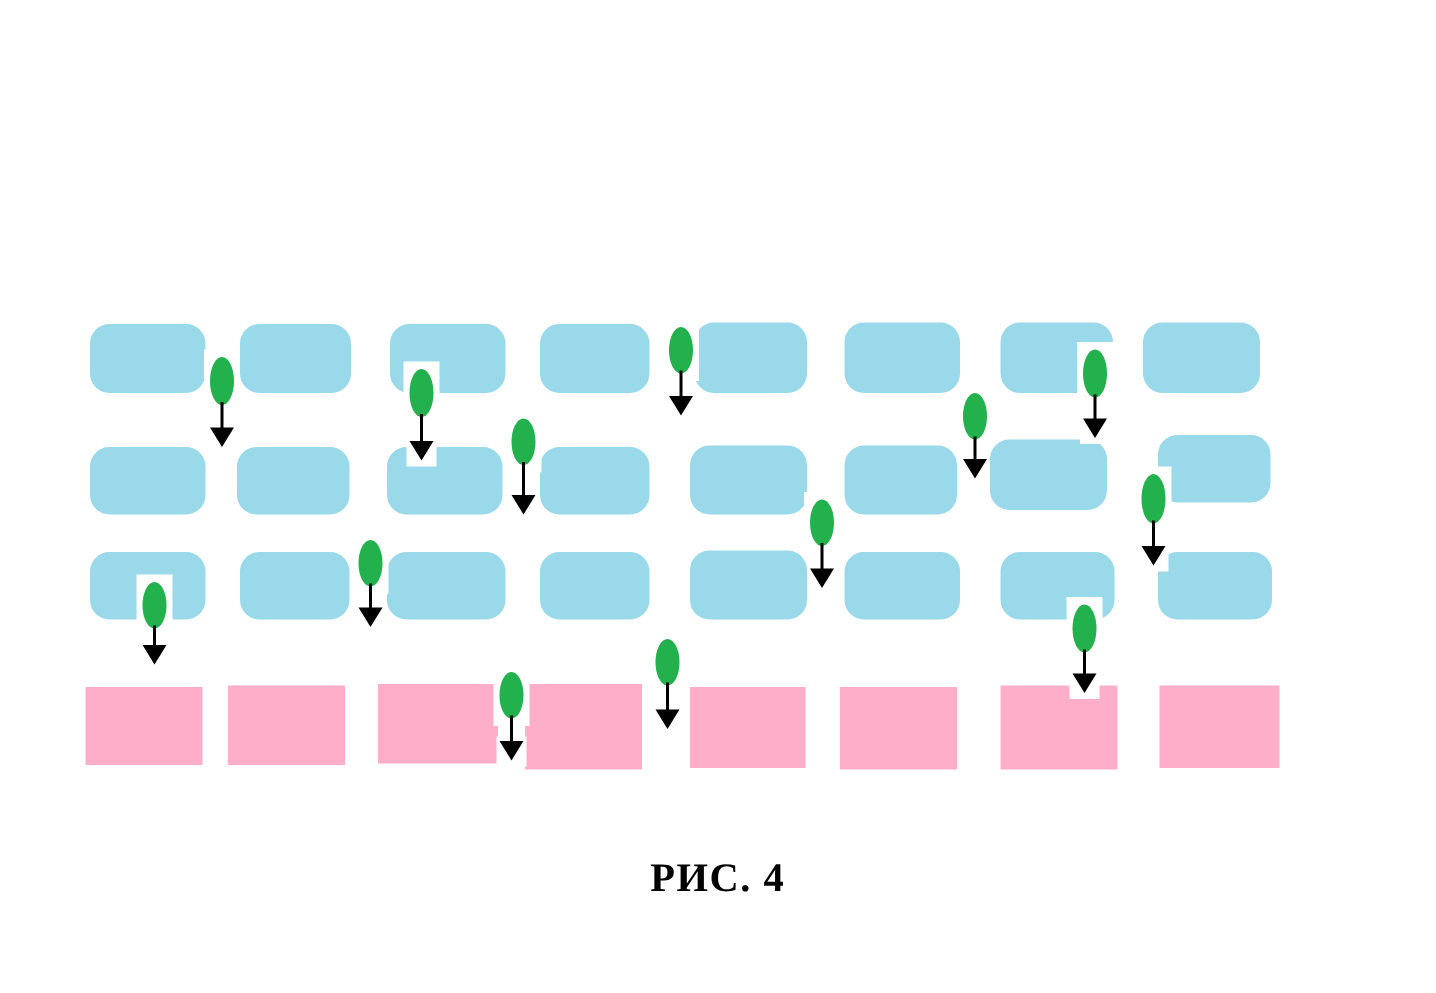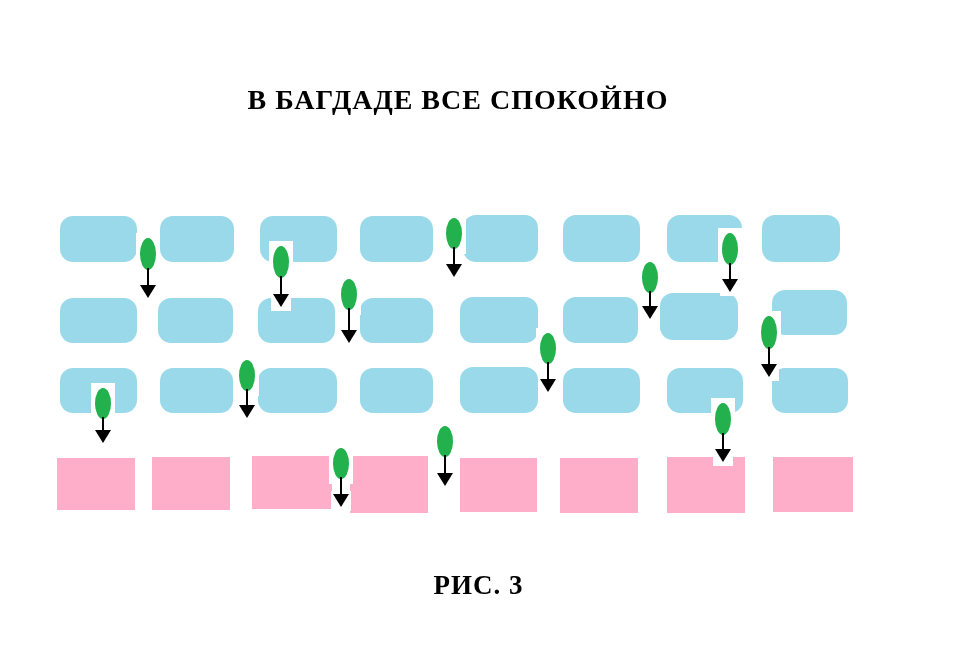--- a/index.html
+++ b/index.html
@@ -70,21 +70,20 @@
     height: 0;
     border-left: 8px solid transparent;
     border-right: 8px solid transparent;
     border-top: 13px solid var(--arrow-black, #000000);
   }
 </style>
 </head>
 <body>
 
 <div id="canvas">
-  <div class="figure-title">В БАГДАДЕ ВСЕ СПОКОЙНО</div>
 
   <div id="blocks-layer">
       <div class="block blue" style="left: 60px; top: 216px; width: 77px; height: 46px;"></div>
       <div class="block blue" style="left: 160px; top: 216px; width: 74px; height: 46px;"></div>
       <div class="block blue" style="left: 260px; top: 216px; width: 77px; height: 46px;"></div>
       <div class="block blue" style="left: 360px; top: 216px; width: 73px; height: 46px;"></div>
       <div class="block blue" style="left: 463px; top: 215px; width: 75px; height: 47px;"></div>
       <div class="block blue" style="left: 563px; top: 215px; width: 77px; height: 47px;"></div>
       <div class="block blue" style="left: 667px; top: 215px; width: 75px; height: 47px;"></div>
       <div class="block blue" style="left: 762px; top: 215px; width: 78px; height: 47px;"></div>
@@ -174,14 +173,14 @@
       <div class="seed" style="left: 333px; top: 448px; height: 31px;"></div>
       <div class="shaft" style="left: 340px; top: 477px; height: 18px;"></div>
       <div class="head" style="left: 333px; top: 494px;"></div>
       <div class="seed-halo" style="left: 433px; top: 421px; width: 24px; height: 41px;"></div>
       <div class="head-halo" style="left: 435px; top: 470px; width: 20px; height: 20px;"></div>
       <div class="seed" style="left: 437px; top: 426px; height: 31px;"></div>
       <div class="shaft" style="left: 444px; top: 455px; height: 19px;"></div>
       <div class="head" style="left: 437px; top: 473px;"></div>
     </div>
 
-  <div class="figure-caption">РИС. 3</div>
+  <div class="figure-caption">РИС. 4</div>
 </div>
 
 </body></html>

